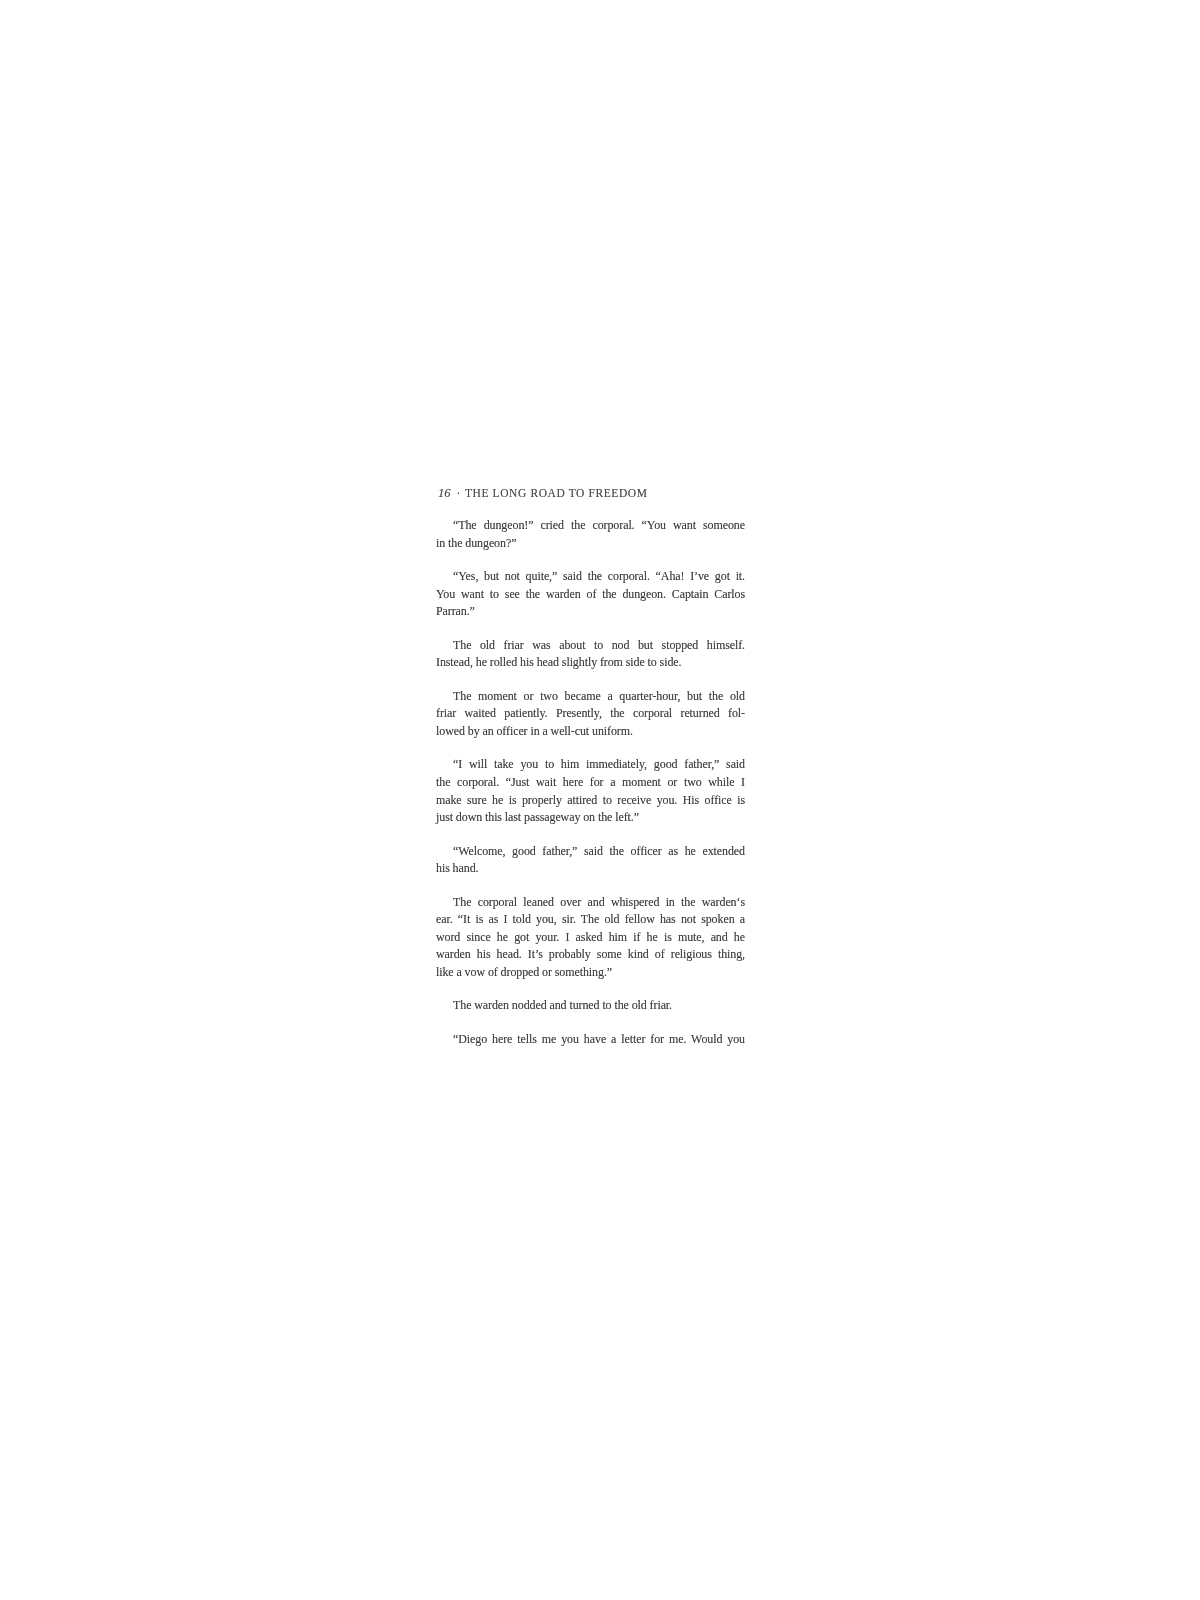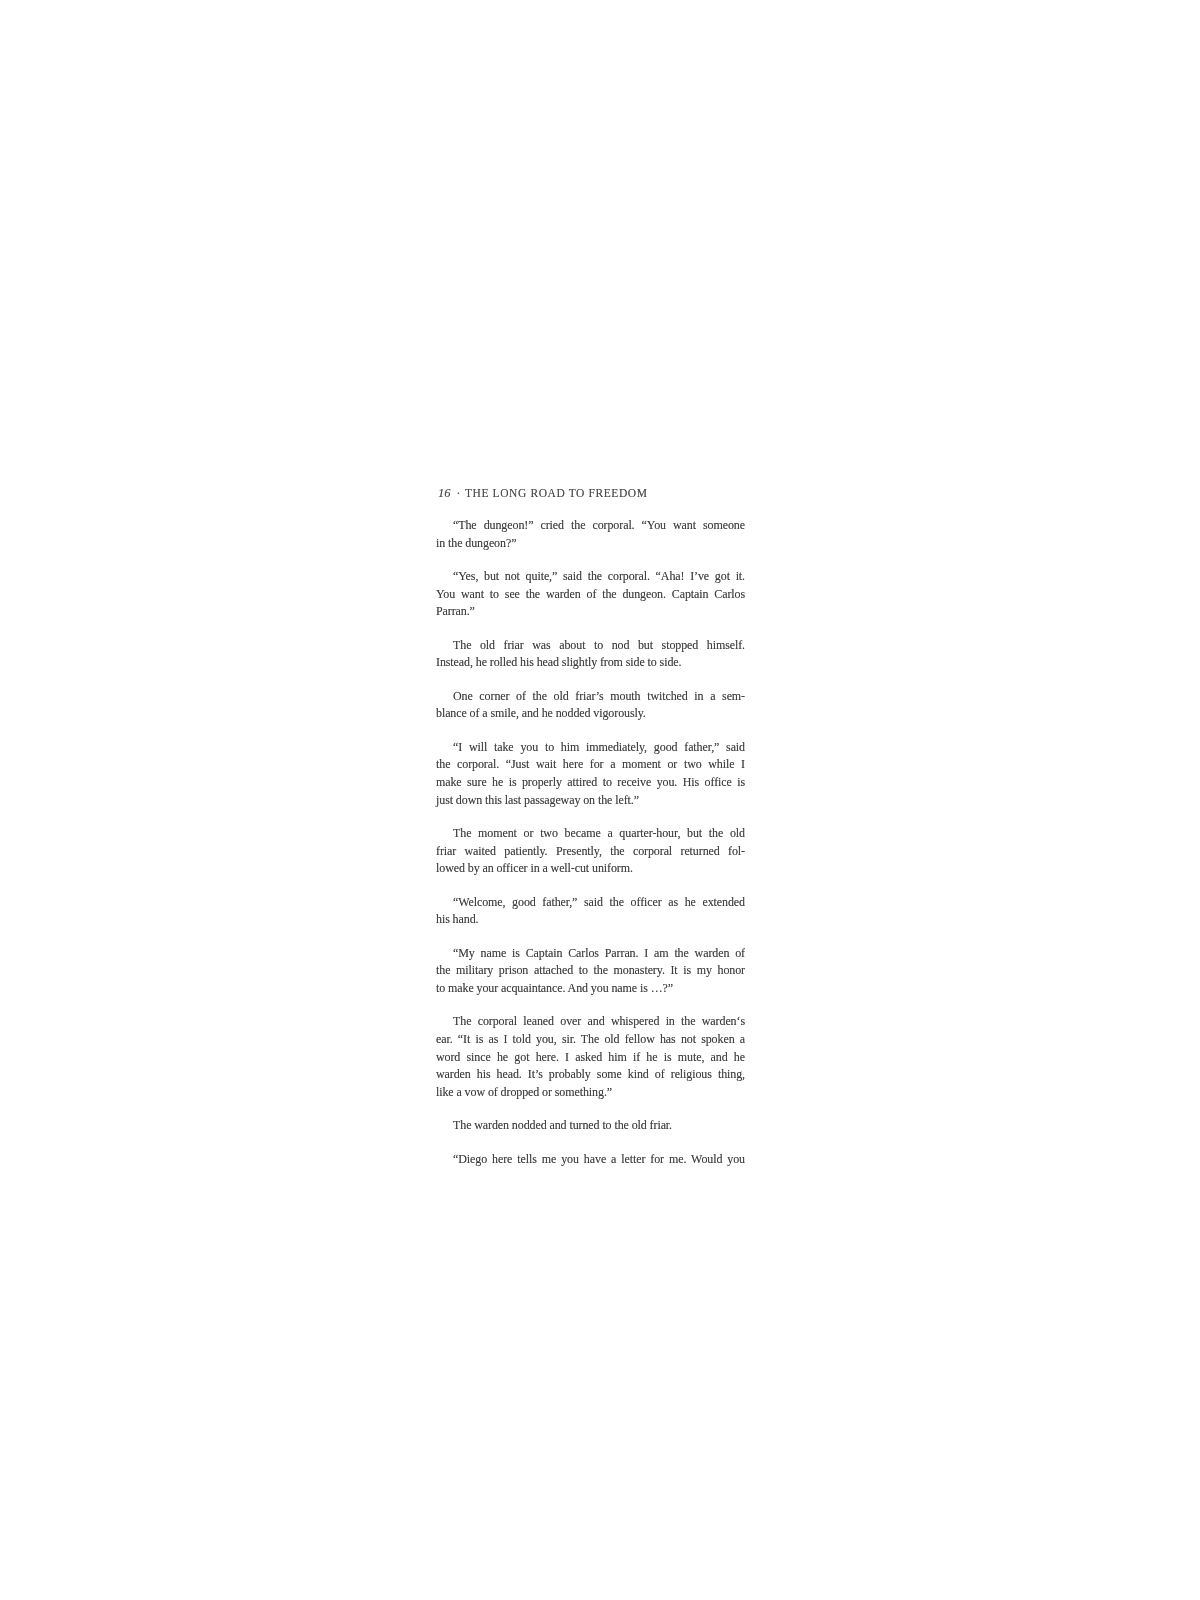--- a/index.html
+++ b/index.html
@@ -73,47 +73,38 @@
         <div class="para">
           <div class="ln ind fill">“Yes, but not quite,” said the corporal. “Aha! I’ve got it.</div>
           <div class="ln fill">You want to see the warden of the dungeon. Captain Carlos</div>
           <div class="ln">Parran.”</div>
         </div>
         <div class="para">
           <div class="ln ind fill">The old friar was about to nod but stopped himself.</div>
           <div class="ln">Instead, he rolled his head slightly from side to side.</div>
         </div>
         <div class="para">
-          <div class="ln ind fill">One corner of the old friar’s mouth twitched in a sem-</div>
-          <div class="ln">blance of a smile, and he nodded vigorously.</div>
+          <div class="ln ind fill">The moment or two became a quarter-hour, but the old</div>
+          <div class="ln fill">friar waited patiently. Presently, the corporal returned fol-</div>
+          <div class="ln">lowed by an officer in a well-cut uniform.</div>
         </div>
         <div class="para">
           <div class="ln ind fill">“I will take you to him immediately, good father,” said</div>
           <div class="ln fill">the corporal. “Just wait here for a moment or two while I</div>
           <div class="ln fill">make sure he is properly attired to receive you. His office is</div>
           <div class="ln">just down this last passageway on the left.”</div>
         </div>
         <div class="para">
-          <div class="ln ind fill">The moment or two became a quarter-hour, but the old</div>
-          <div class="ln fill">friar waited patiently. Presently, the corporal returned fol-</div>
-          <div class="ln">lowed by an officer in a well-cut uniform.</div>
-        </div>
-        <div class="para">
           <div class="ln ind fill">“Welcome, good father,” said the officer as he extended</div>
           <div class="ln">his hand.</div>
         </div>
         <div class="para">
-          <div class="ln ind fill">“My name is Captain Carlos Parran. I am the warden of</div>
-          <div class="ln fill">the military prison attached to the monastery. It is my honor</div>
-          <div class="ln">to make your acquaintance. And you name is …?”</div>
-        </div>
-        <div class="para">
           <div class="ln ind fill">The corporal leaned over and whispered in the warden‘s</div>
           <div class="ln fill">ear. “It is as I told you, sir. The old fellow has not spoken a</div>
-          <div class="ln fill">word since he got here. I asked him if he is mute, and he</div>
+          <div class="ln fill">word since he got your. I asked him if he is mute, and he</div>
           <div class="ln fill">warden his head. It’s probably some kind of religious thing,</div>
           <div class="ln">like a vow of dropped or something.”</div>
         </div>
         <div class="para">
           <div class="ln ind">The warden nodded and turned to the old friar.</div>
         </div>
         <div class="para">
           <div class="ln ind fill">“Diego here tells me you have a letter for me. Would you</div>
         </div>
       </div>

